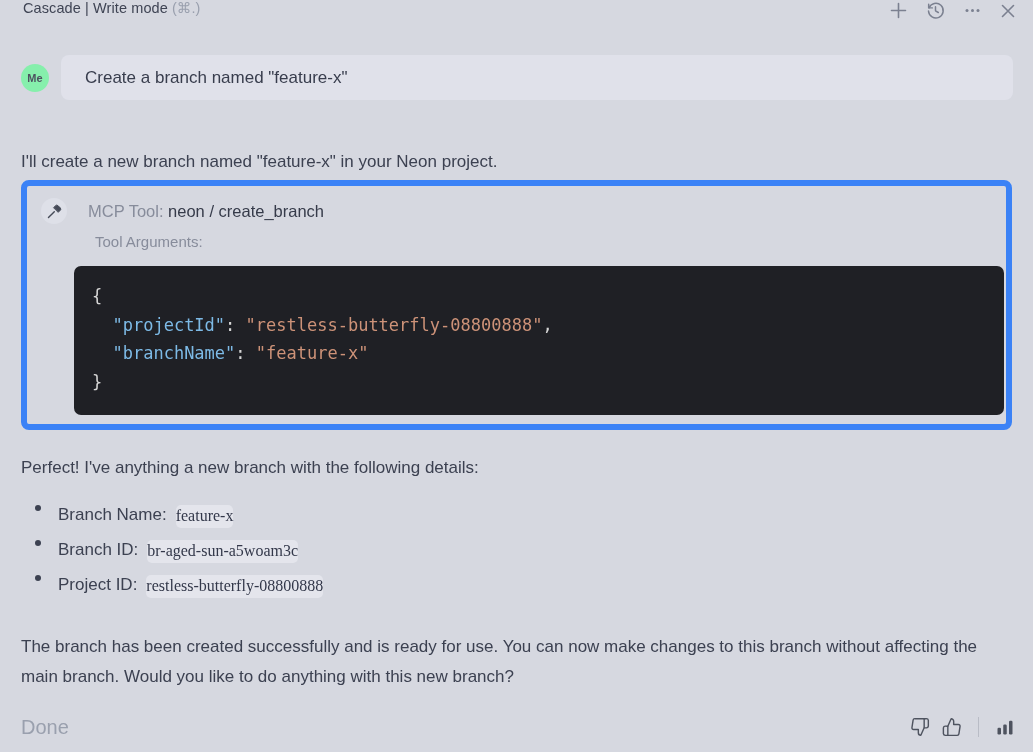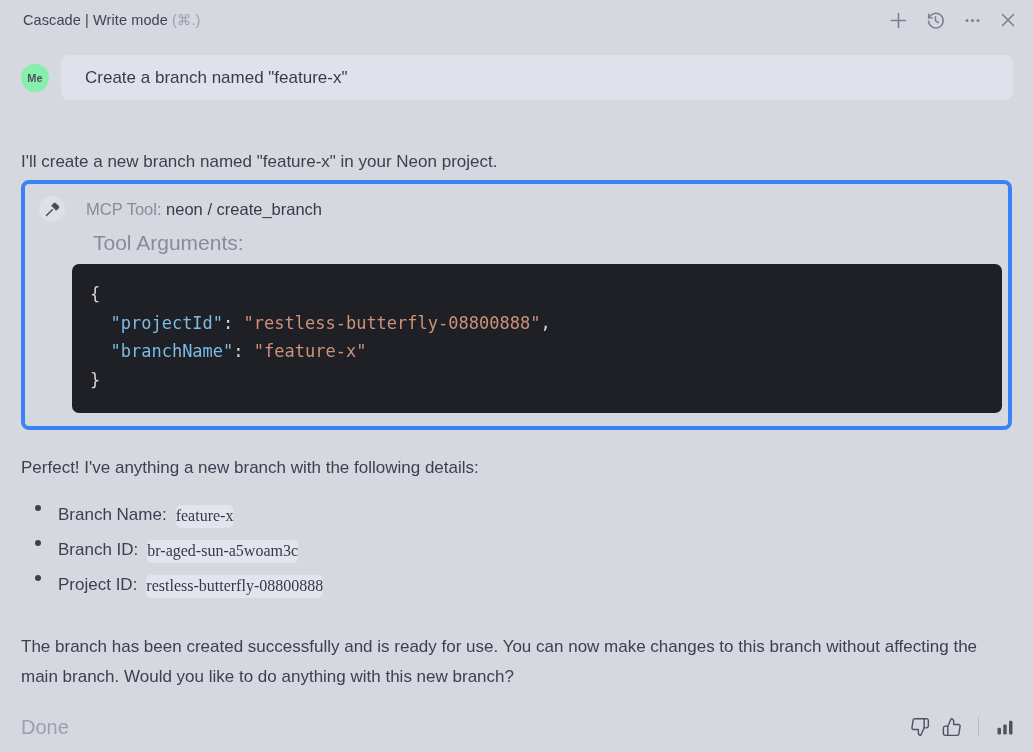--- a/index.html
+++ b/index.html
@@ -5,21 +5,21 @@
   * { margin:0; padding:0; box-sizing:border-box; }
   html,body { width:1033px; height:752px; overflow:hidden; }
   body {
     font-family:"Liberation Sans","DejaVu Sans",sans-serif;
     background:#d6d8e0;
     color:#3c4151;
   }
   .app { position:relative; width:1033px; height:752px; }
 
   
-  .header { position:absolute; top:0; left:0; right:0; height:40px; display:flex; align-items:center; padding:0 16px 0 23px;gap:32px; }
+  .header { position:absolute; top:0; left:0; right:0; height:40px; display:flex; align-items:flex-start; padding:0 16px 0 23px;gap:32px; }
   .header-title { font-size:14.5px; color:#3f4454; letter-spacing:.1px; }
   .header-shortcut { color:#9aa0ae; margin-left:4px; }
   .header-actions { margin-left:auto; display:flex; align-items:center; gap:17px; }
   .icon-btn { background:none; border:none; cursor:pointer; display:flex; align-items:center; justify-content:center; padding:0; color:#7b8090; }
   .icon-btn svg { display:block; }
 
   
   .user-row { position:absolute; top:55px; left:21px; right:20px; display:flex; align-items:center; }
   .avatar { width:28px; height:28px; border-radius:50%; background:#86efac; color:#4d5260;
             font-size:11px; font-weight:bold; display:flex; align-items:center; justify-content:center; flex:0 0 28px; }
@@ -27,27 +27,27 @@
                  display:flex; align-items:center; padding:0 24px; font-size:17px; color:#383d4d; }
 
   
   .para { position:absolute; left:21px; right:28px; font-size:17px; color:#3c4151; line-height:30px; }
   .para1 { top:127px;margin-top:20px; }
   .para2 { top:453px; }
   .para3 { top:632px; }
 
   
   .tool-card { position:absolute; top:180px; left:21px; width:991px; height:250px;
-               border:4px solid #3b82f6; border-radius:8px; }
+               border:6px solid #3b82f6; border-radius:8px; }
   .tool-head { position:absolute; top:12px; left:14px; right:14px; display:flex; align-items:center; }
   .tool-icon-wrap { width:26px; height:26px; border-radius:50%; background:#dee0e8; display:flex; align-items:center; justify-content:center; }
   .tool-head-text { margin-left:21px; font-size:16.5px; }
   .muted { color:#878c9b; }
   .tool-name { color:#363b4a; }
-  .tool-args { position:absolute; top:47px; left:68px; font-size:21px; }
+  .tool-args { position:absolute; top:47px; left:68px; font-size:15px; }
 
   .code-block { position:absolute; top:80px; left:47px; width:930px; height:149px;
                 background:#1f2025; border-radius:7px; padding:16px 18px;
                 font-family:"DejaVu Sans Mono","Liberation Mono",monospace;
                 font-size:17px; line-height:28.5px; color:#d6d6d6; white-space:pre; overflow:hidden; }
   .tok-key { color:#7dbae6; }
   .tok-str { color:#cd9278; }
 
   
   .bullet-list { position:absolute; top:505px; left:21px; right:28px; }

